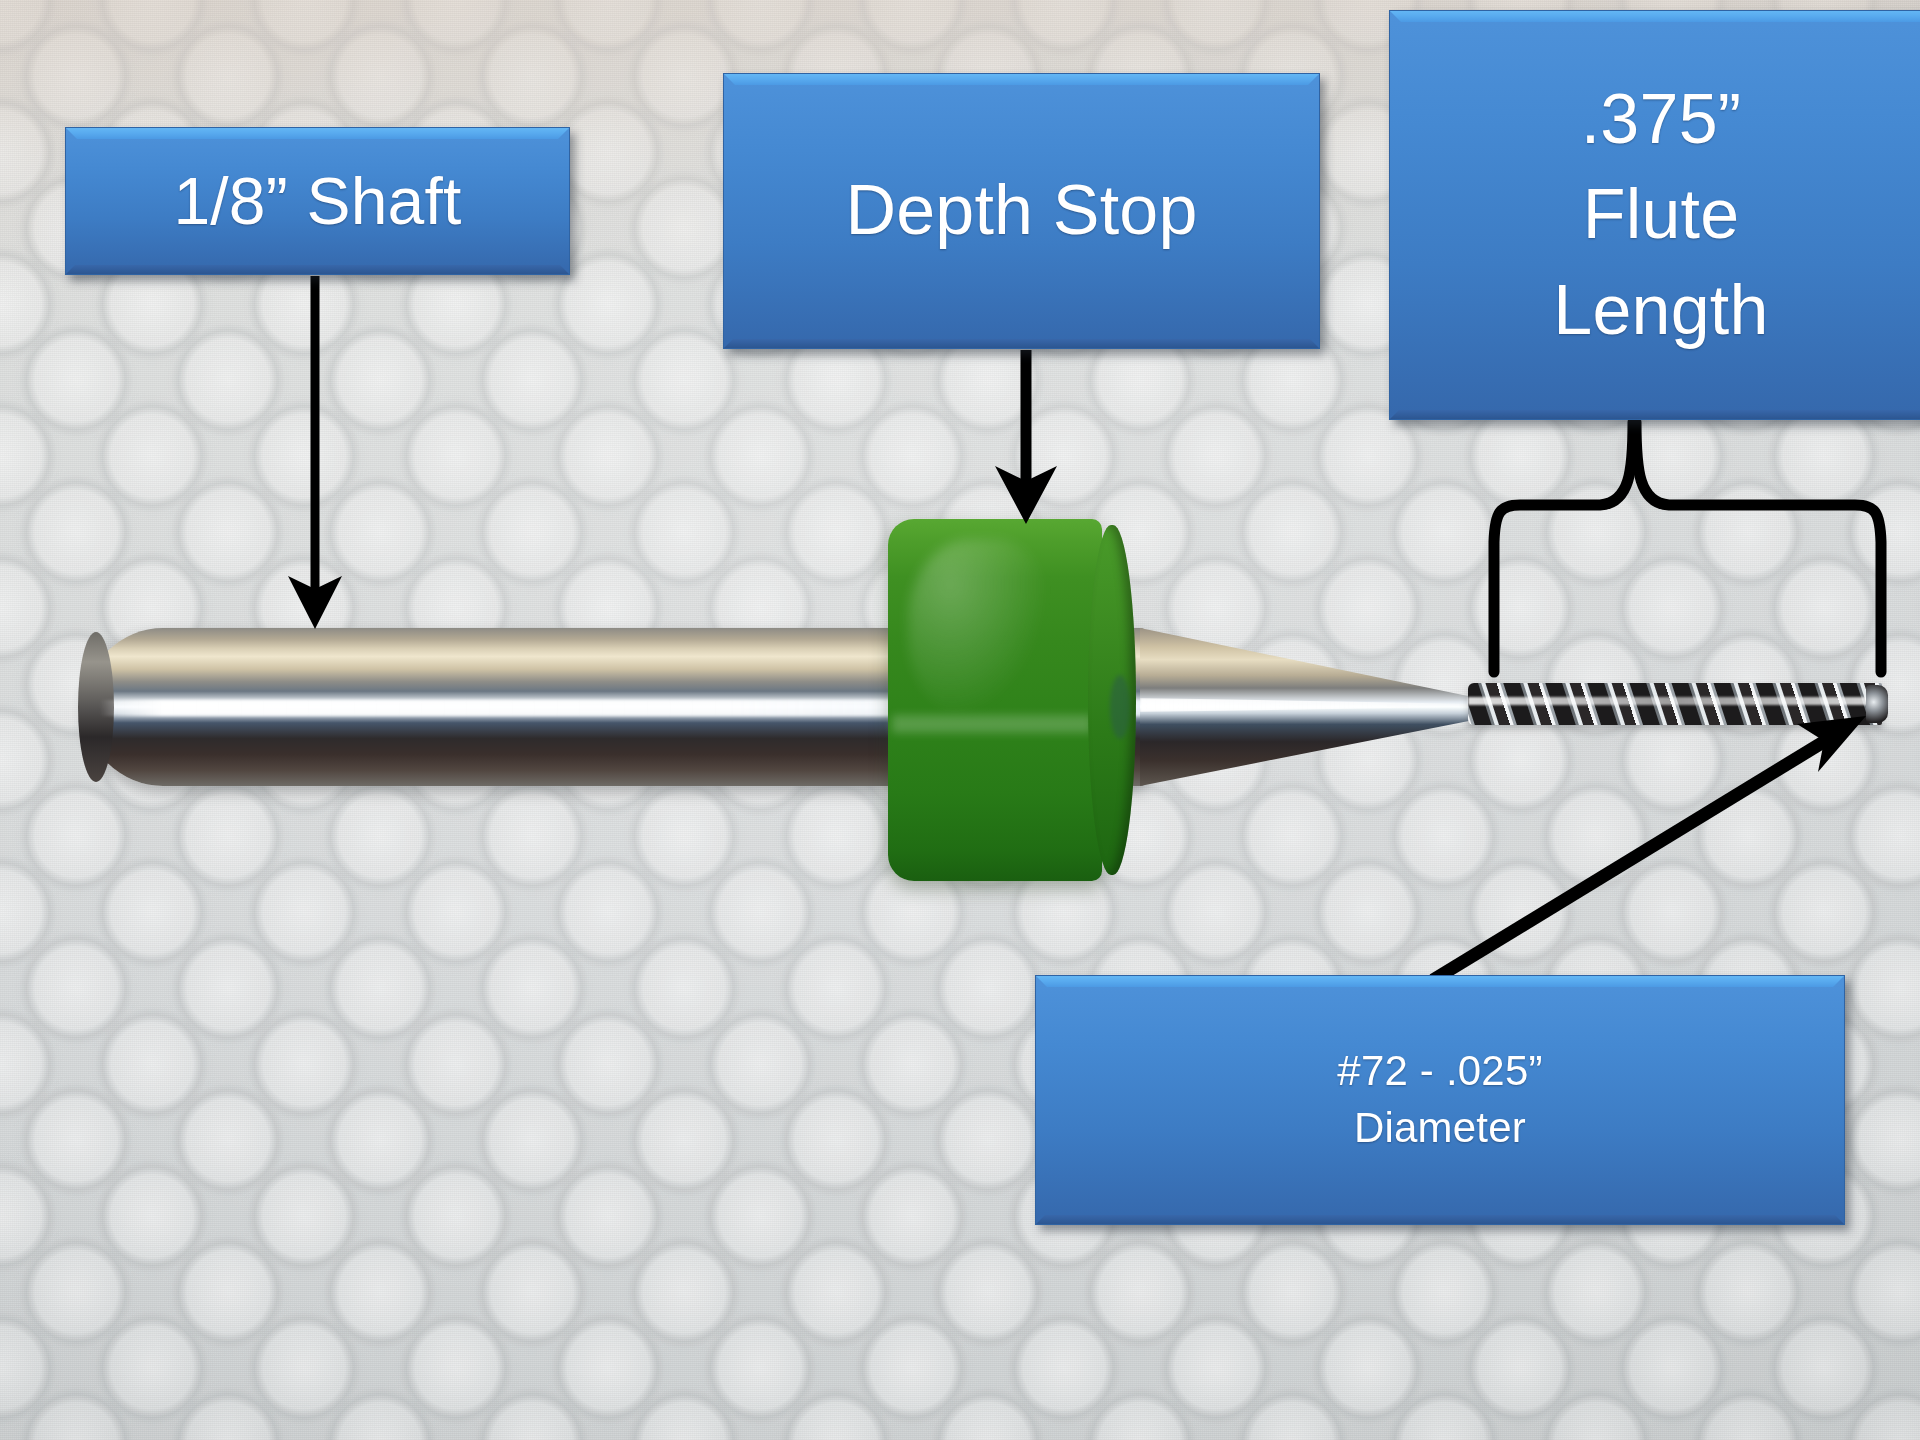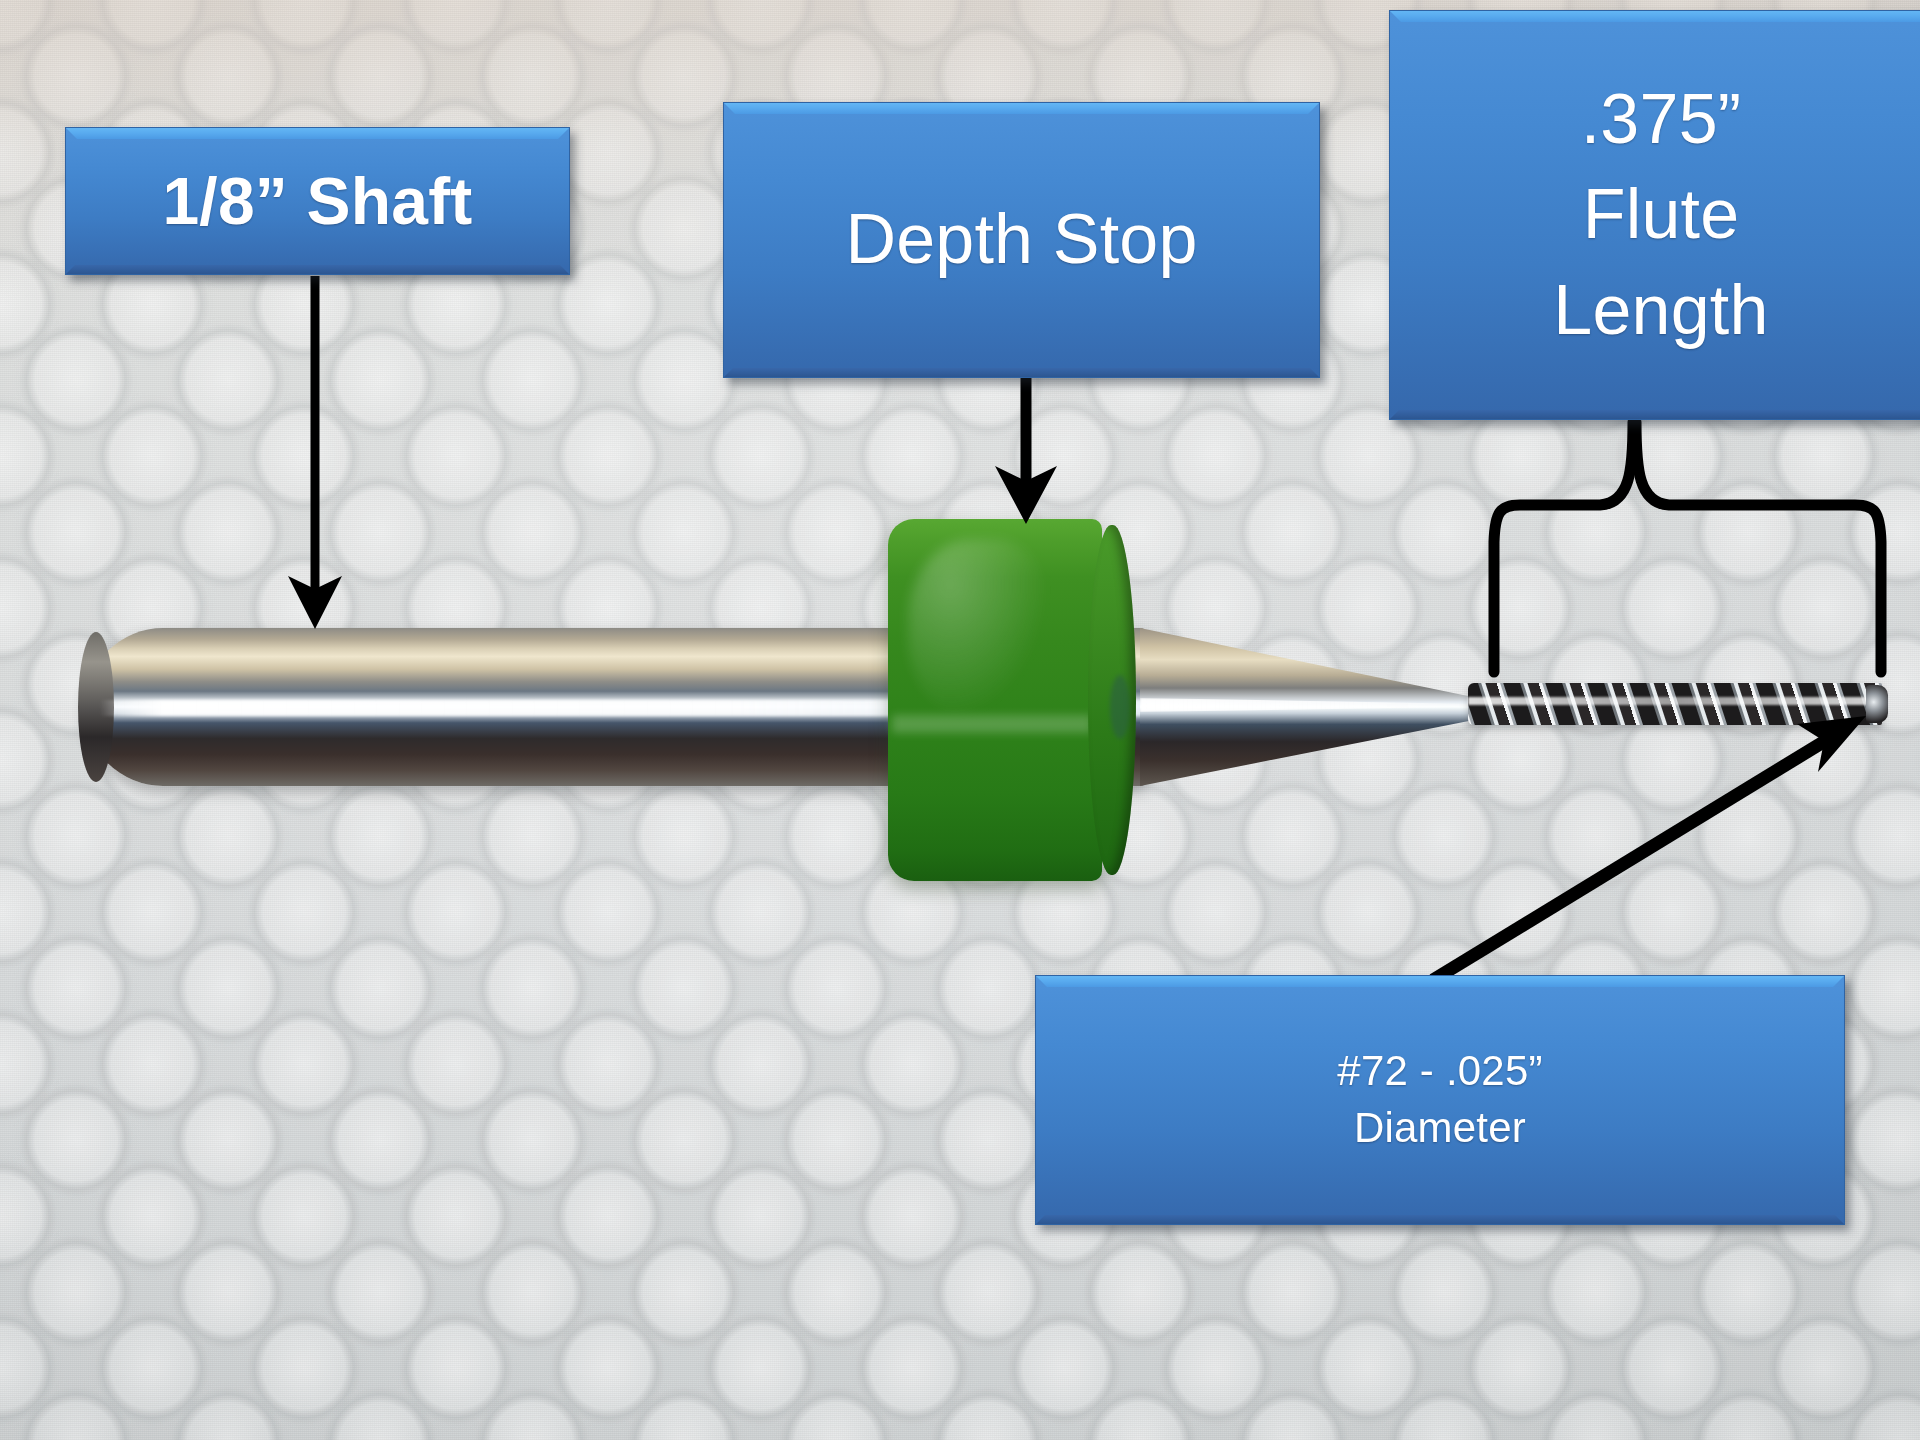--- a/index.html
+++ b/index.html
@@ -271,22 +271,22 @@
   .callout::after {
     content: "";
     position: absolute;
     left: 0; right: 0; bottom: 0;
     height: 9px;
     background: linear-gradient(180deg, #3867aa 0%, #2c5691 100%);
     clip-path: polygon(9px 0%, calc(100% - 9px) 0%, 100% 100%, 0% 100%);
   }
   .callout .line { position: relative; z-index: 2; display: block; }
 
-  #callout-shaft   { left: 65px;  top: 127px; width: 505px; height: 148px; font-size: 66px; font-weight: bold; }
-  #callout-ring    { left: 723px; top: 73px;  width: 597px; height: 276px; font-size: 70px; margin-top: 29px; }
+  #callout-shaft   { left: 65px;  top: 127px; width: 505px; height: 148px; font-size: 66px; }
+  #callout-ring    { left: 723px; top: 73px;  width: 597px; height: 276px; font-size: 70px; }
   #callout-flute   { left: 1389px; top: 10px; width: 544px; height: 410px; font-size: 70px; }
   #callout-dia     { left: 1035px; top: 975px; width: 810px; height: 250px; font-size: 42px; }
   #callout-dia .line + .line { margin-top: 8px; }
   #callout-ring .line + .line { margin-top: 16px; }
   #callout-flute .line + .line { margin-top: 14px; }
 
   
   .vec {
     position: absolute;
     left: 0; top: 0;

